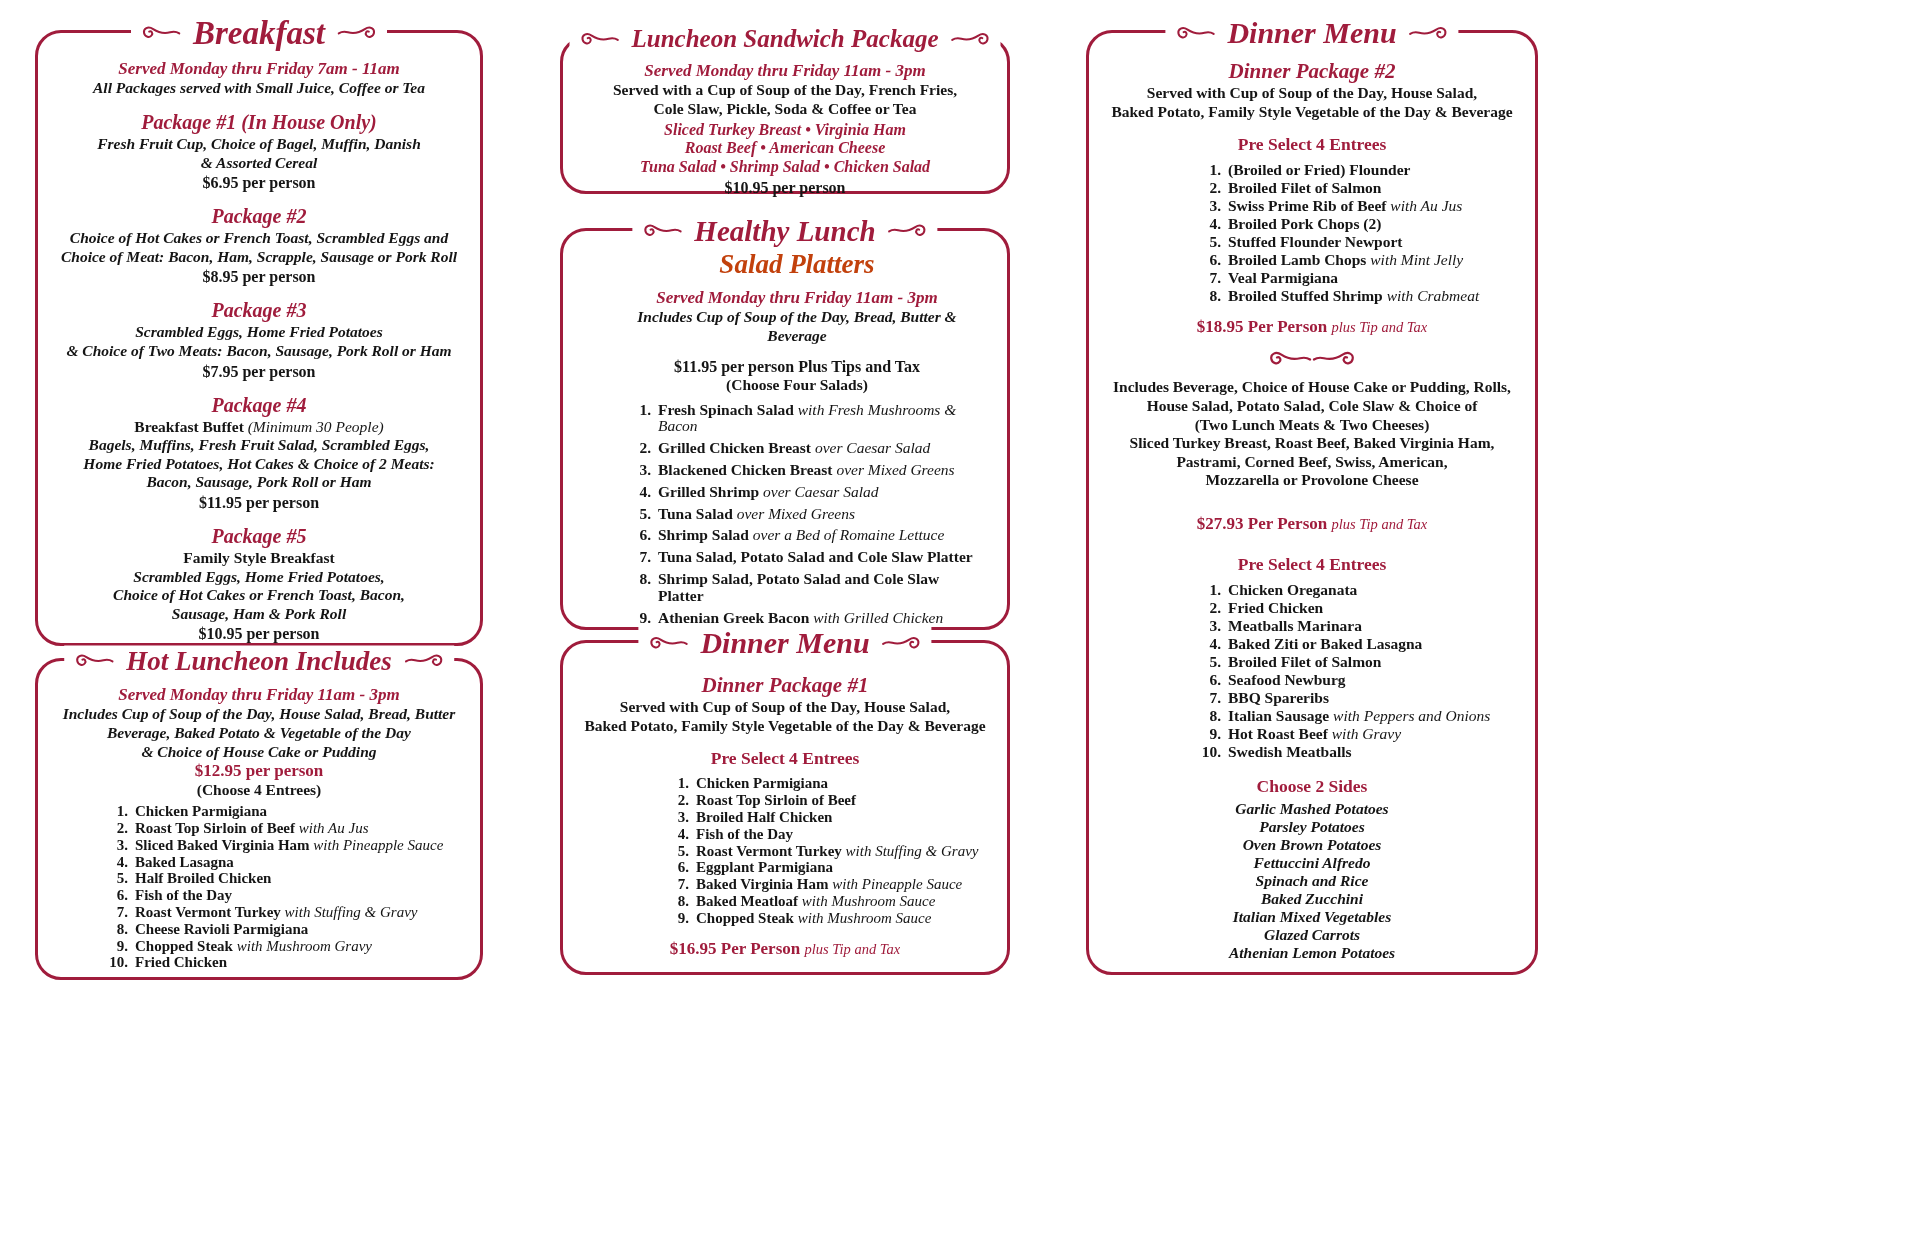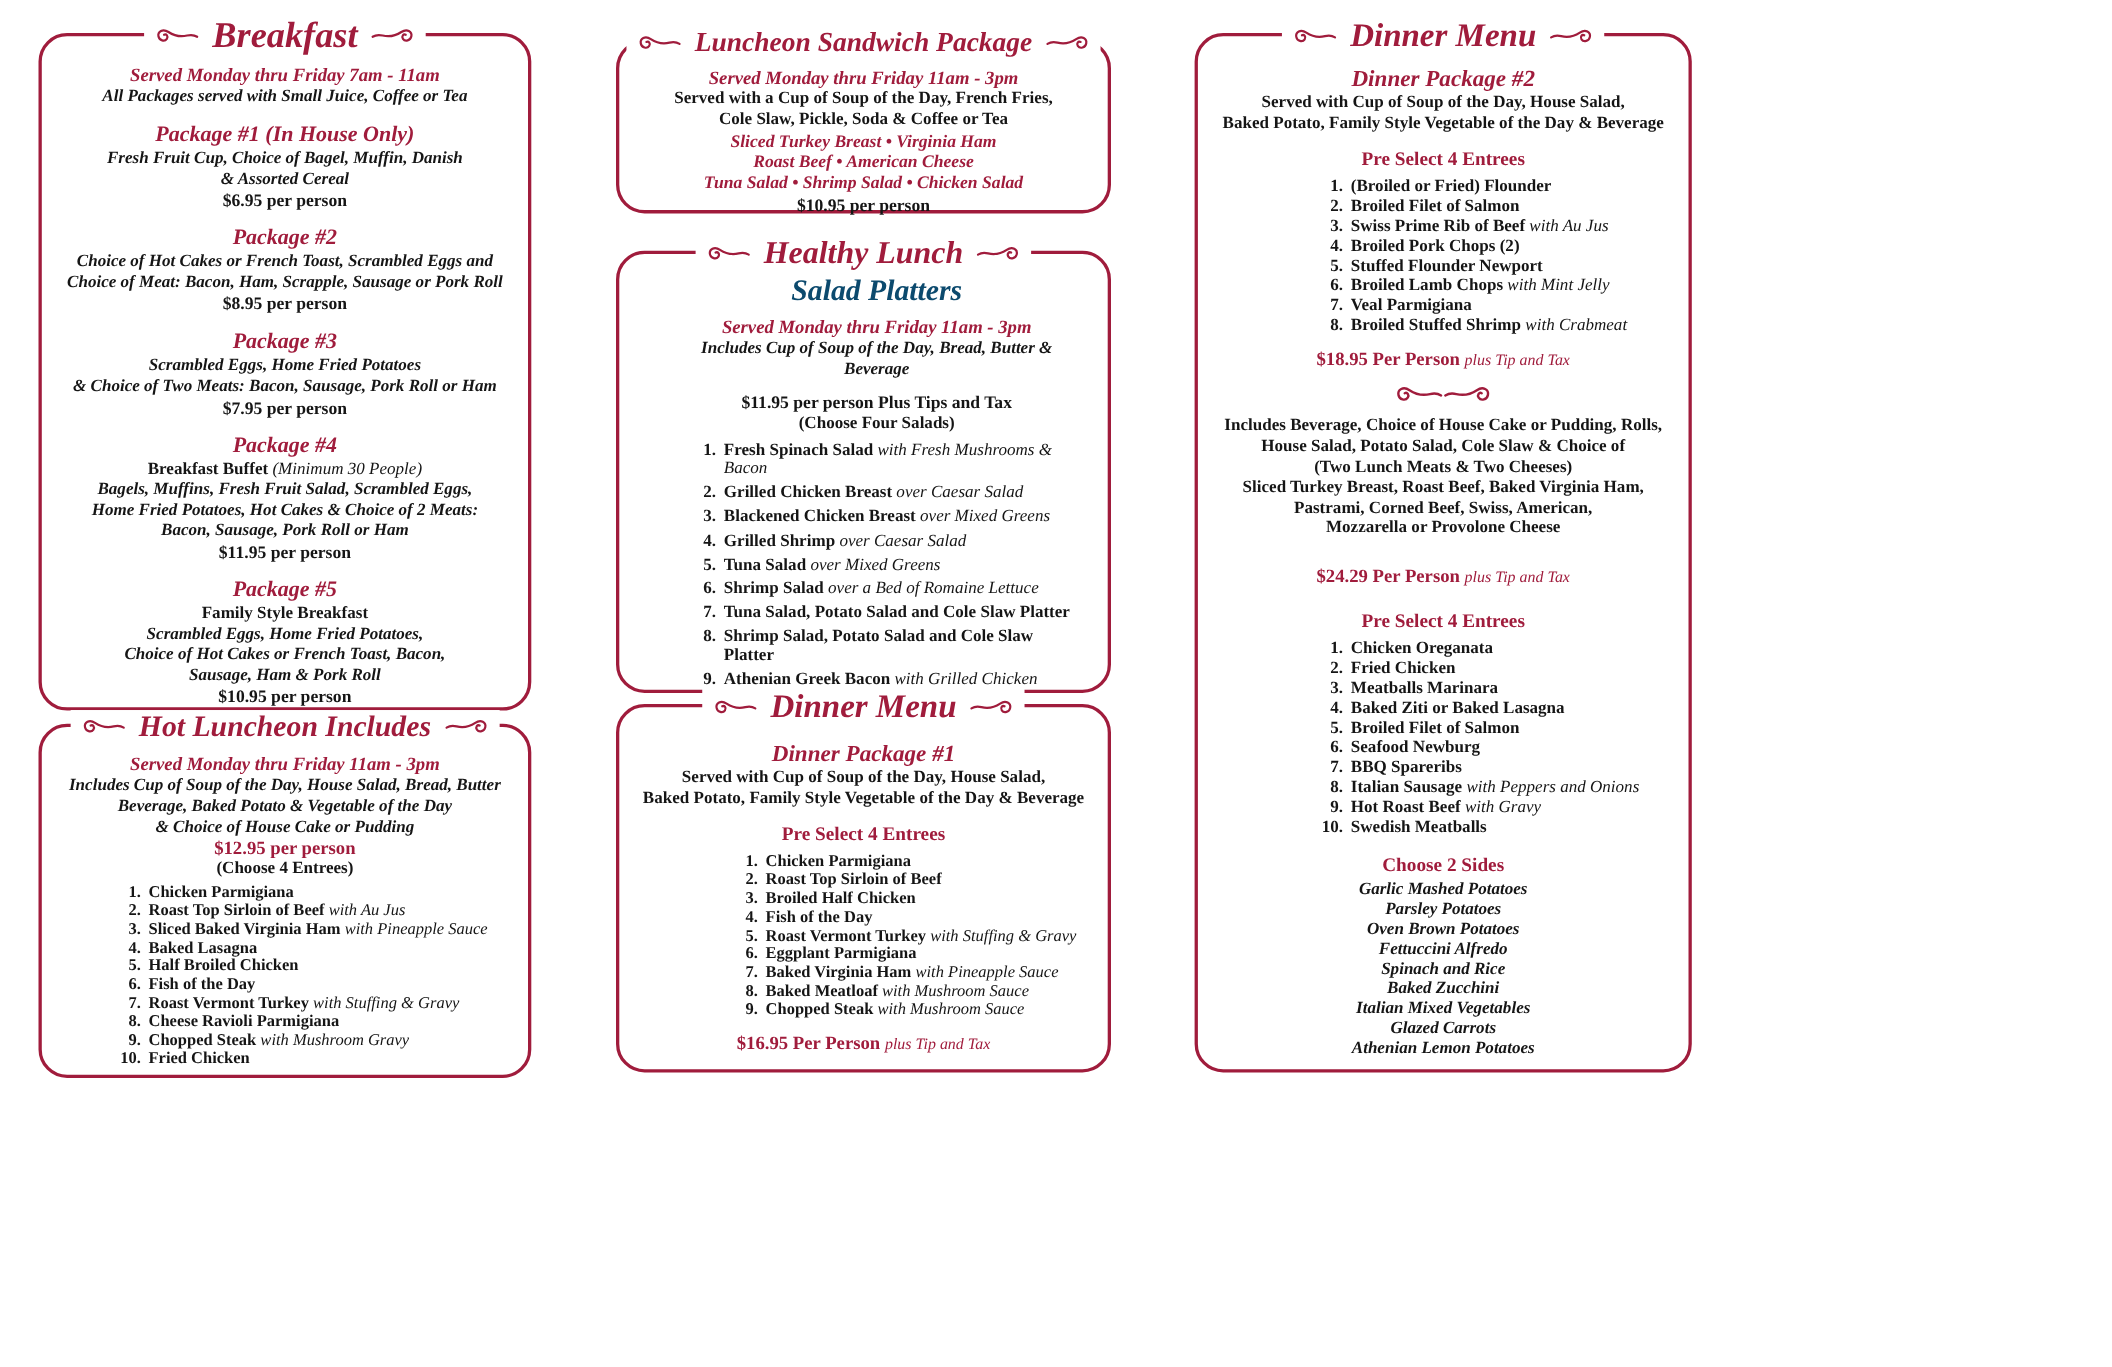--- a/index.html
+++ b/index.html
@@ -58,21 +58,21 @@
   #box-sandwich     { left:560px; top:36px;  width:450px; height:158px; }
   #box-healthy      { left:560px; top:228px; width:450px; height:402px;padding-left:24px; }
   #box-dinner1      { left:560px; top:640px; width:450px; height:335px; }
   #box-dinner2      { left:1086px;top:30px;  width:452px; height:945px; }
 
   #box-breakfast .title-text { font-size:33px; }
   #box-hot-luncheon .title-text { font-size:27px; }
   #box-sandwich .title-text { font-size:25px; }
   #box-healthy .title-text { font-size:29px; }
   #box-dinner1 .title-text, #box-dinner2 .title-text { font-size:30px; }
-  .subtitle2 { color:#0c4a6e; font-weight:bold; font-style:italic; font-size:27px; margin-top:2px; }
+  .subtitle2 { color:#c2410c; font-weight:bold; font-style:italic; font-size:27px; margin-top:2px; }
 
   #box-hot-luncheon .content { padding-top:24px; }
   #box-hot-luncheon .list { margin-left:42px; }
   #box-sandwich .content { padding-top:22px; }
   #box-healthy .content { padding-top:16px; }
   #box-healthy .list { margin-left:16px; margin-top:8px; }
   #box-dinner1 .content { padding-top:30px; }
   #box-dinner1 .list { margin-left:78px; }
   #box-dinner2 .content { padding-top:26px; }
   #box-dinner2 .list { margin-left:84px; }
@@ -405,21 +405,21 @@
             <use href="#scroll"></use>
           </svg>
       </div>
 
       <p class="desc-b">Includes Beverage, Choice of House Cake or Pudding, Rolls,
 House Salad, Potato Salad, Cole Slaw &amp; Choice of
 (Two Lunch Meats &amp; Two Cheeses)
 Sliced Turkey Breast, Roast Beef, Baked Virginia Ham,
 Pastrami, Corned Beef, Swiss, American,
 Mozzarella or Provolone Cheese</p>
-      <p class="price-m" style="margin-top:24px;"><span>$24.29 Per Person</span> <span class="tip">plus Tip and Tax</span></p>
+      <p class="price-m" style="margin-top:24px;"><span>$27.93 Per Person</span> <span class="tip">plus Tip and Tax</span></p>
       <p class="preselect" style="margin-top:20px;">Pre Select 4 Entrees</p>
       <div class="list">
         <div class="item">
             <span class="num">1.</span>
             <span class="txt"><b class="nm">Chicken Oreganata</b> <i class="nt"></i></span>
           </div>
         <div class="item">
             <span class="num">2.</span>
             <span class="txt"><b class="nm">Fried Chicken</b> <i class="nt"></i></span>
           </div>

